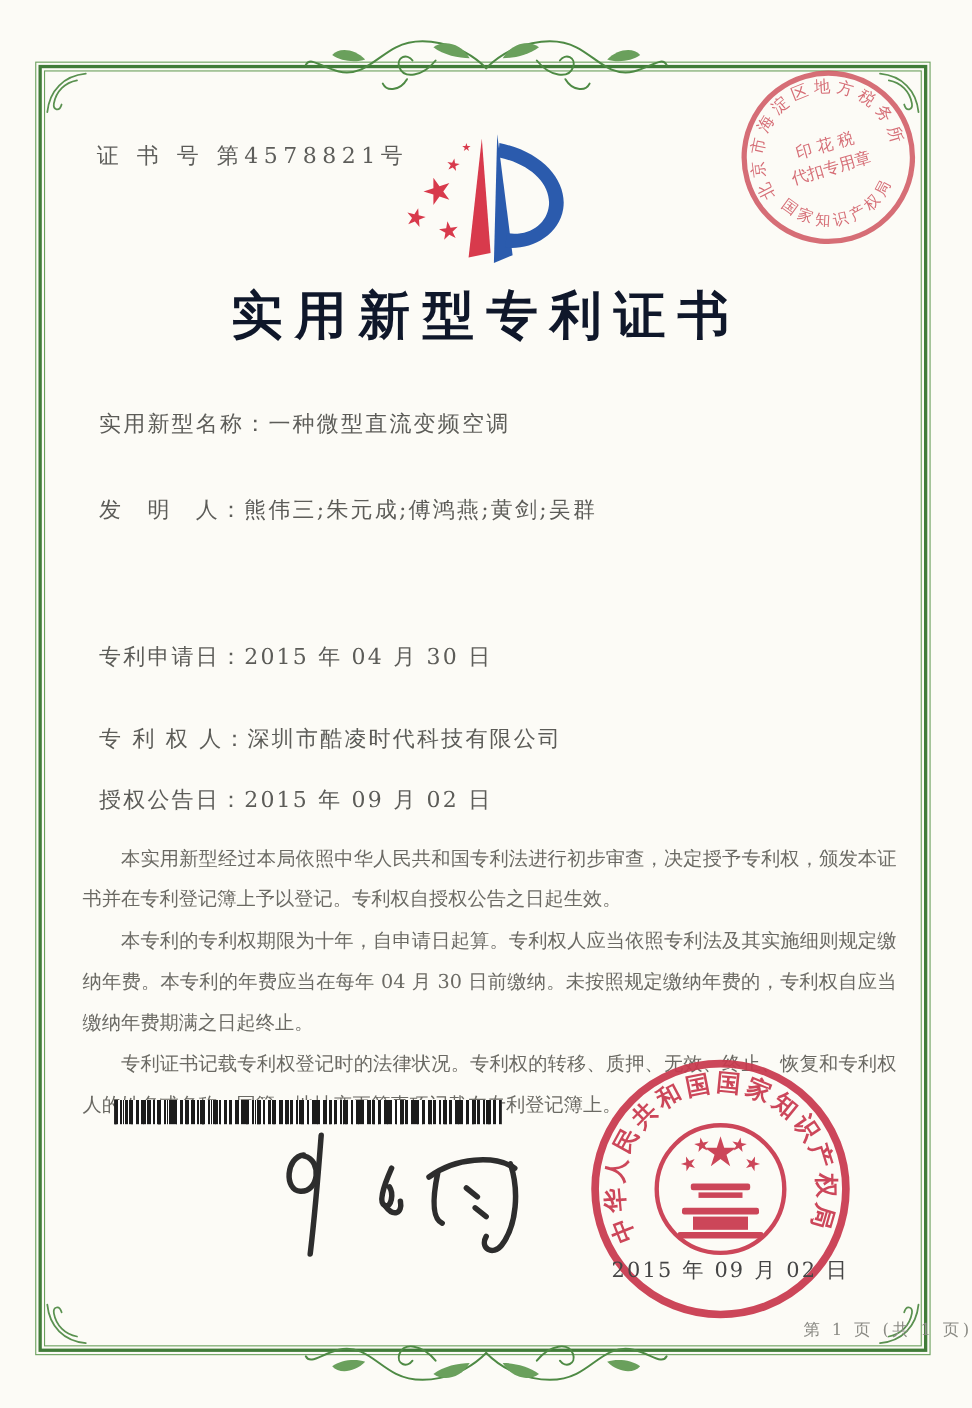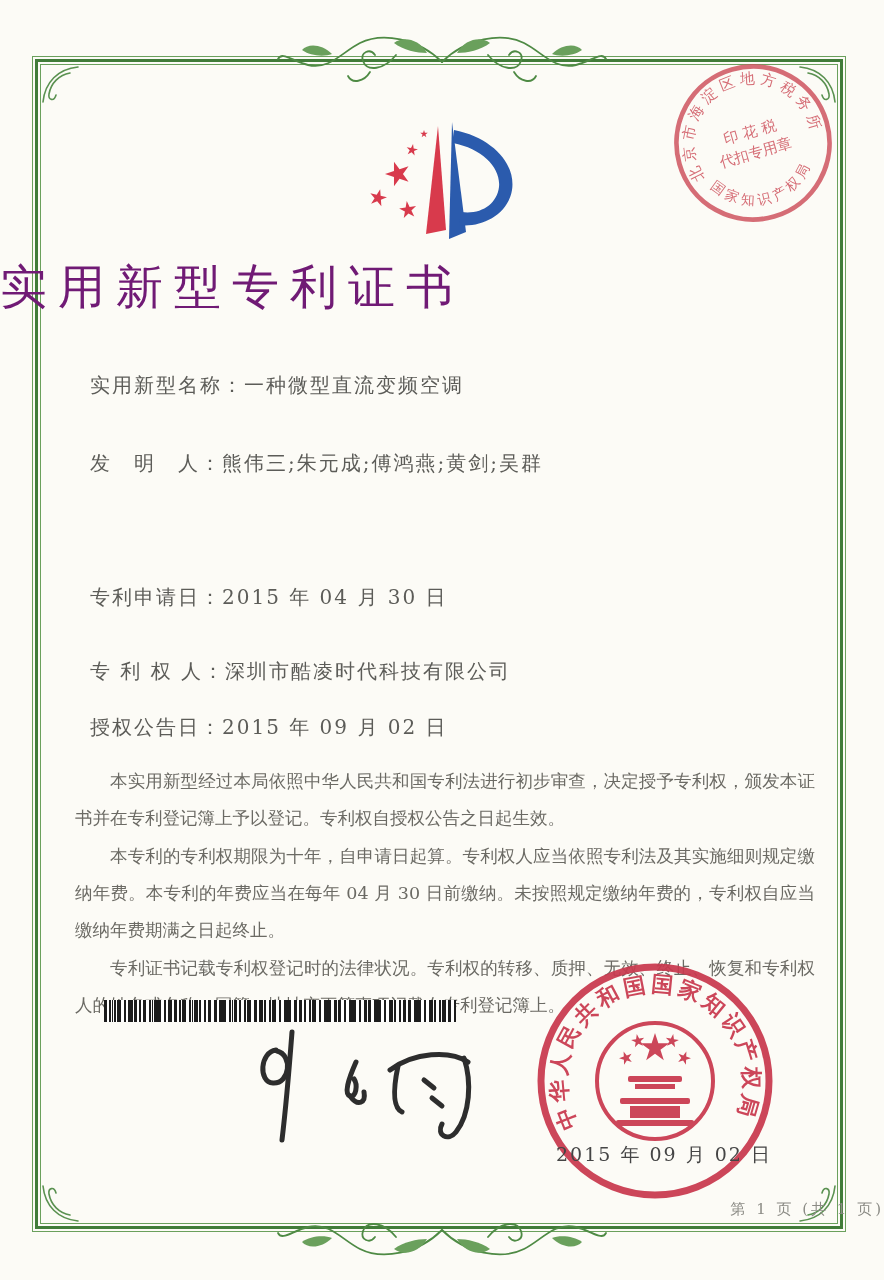--- a/index.html
+++ b/index.html
@@ -17,22 +17,22 @@
   .flourish-bottom{position:absolute;left:252px;top:1196px;transform:scaleY(-1);}
   .corner{position:absolute;}
   .corner.tl{left:40px;top:64px;}
   .corner.tr{right:46px;top:64px;transform:scale(-1,1);}
   .corner.bl{left:40px;bottom:56px;transform:scale(1,-1);}
   .corner.br{right:46px;bottom:56px;transform:scale(-1,-1);}
   
   .cert-no{position:absolute;left:88px;top:128px;font-size:20px;letter-spacing:5px;color:#5d5d5a;}
   .logo{position:absolute;left:362px;top:112px;}
   .doc-title{
-    position:absolute;left:0;top:256px;width:100%;text-align:left;
-    font-size:47px;font-weight:400;letter-spacing:11px;color:#701a75;
+    position:absolute;left:0;top:256px;width:100%;text-align:center;
+    font-size:47px;font-weight:700;letter-spacing:11px;color:#0f172a;
   }
   
   .field{position:absolute;left:90px;font-size:20px;letter-spacing:2px;color:#5c5c58;white-space:nowrap;}
   .f1{top:372px;} .f2{top:450px;} .f3{top:514px;} .f4{top:584px;} .f5{top:658px;} .f6{top:714px;}
   .field .lab{letter-spacing:2px;}
   
   .body-text{
     position:absolute;left:74px;top:762px;width:742px;
     font-size:17.5px;line-height:37px;color:#6b6a64;text-align:justify;
   }
@@ -107,20 +107,21 @@
         <path d="M30,9 C19,11 11,19 9,30 C8,36 14,38 16,31"></path>
     </g>
   </svg>
   <svg class="corner br" width="40" height="40" viewBox="0 0 40 40">
     <g stroke="#5a9150" fill="none" stroke-width="1.6" stroke-linecap="round">
       <path d="M38,3 C18,5 5,18 3,38"></path>
         <path d="M30,9 C19,11 11,19 9,30 C8,36 14,38 16,31"></path>
     </g>
   </svg>
 
+  <div class="cert-no">证 书 号 第4578821号</div>
 
   <svg class="logo" width="156" height="140" viewBox="0 0 156 140">
     <defs>
       <path id="st" d="M0,-1 L0.2245,-0.309 L0.9511,-0.309 L0.3633,0.118 L0.5878,0.809 L0,0.382 L-0.5878,0.809 L-0.3633,0.118 L-0.9511,-0.309 L-0.2245,-0.309 Z"></path>
     </defs>
     <polygon points="76,14 64,122 84,118" fill="#d83a4c"></polygon>
     <polygon points="90,10 87,127 104,120" fill="#2b5bad"></polygon>
     <path d="M92,18 C132,26 154,53 150,78 C146,103 119,116 97,113 L99,100 C119,103 135,92 137,75 C139,56 121,37 91,31 Z" fill="#2b5bad"></path>
     <g fill="#d83a4c">
       <use href="#st" transform="translate(36,62) scale(13) rotate(-18)"></use>

